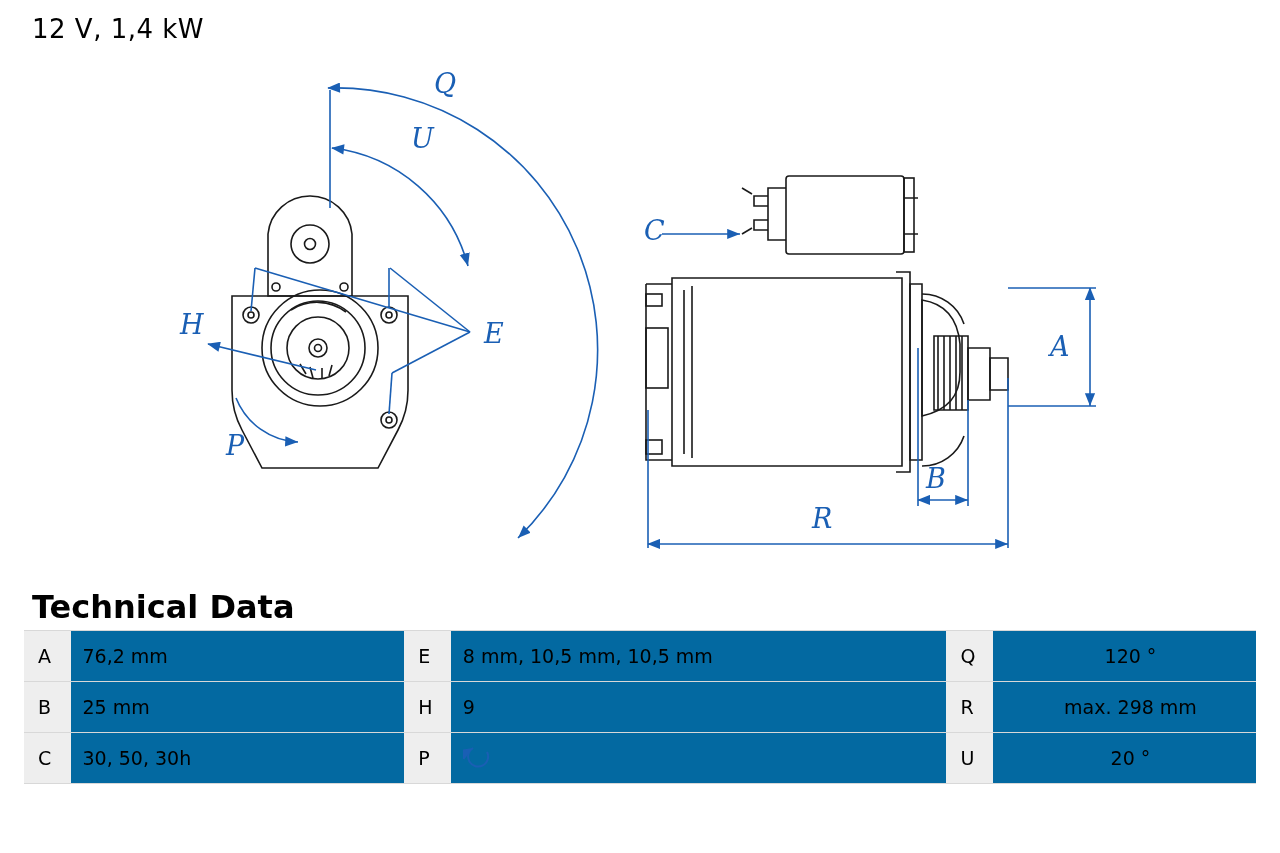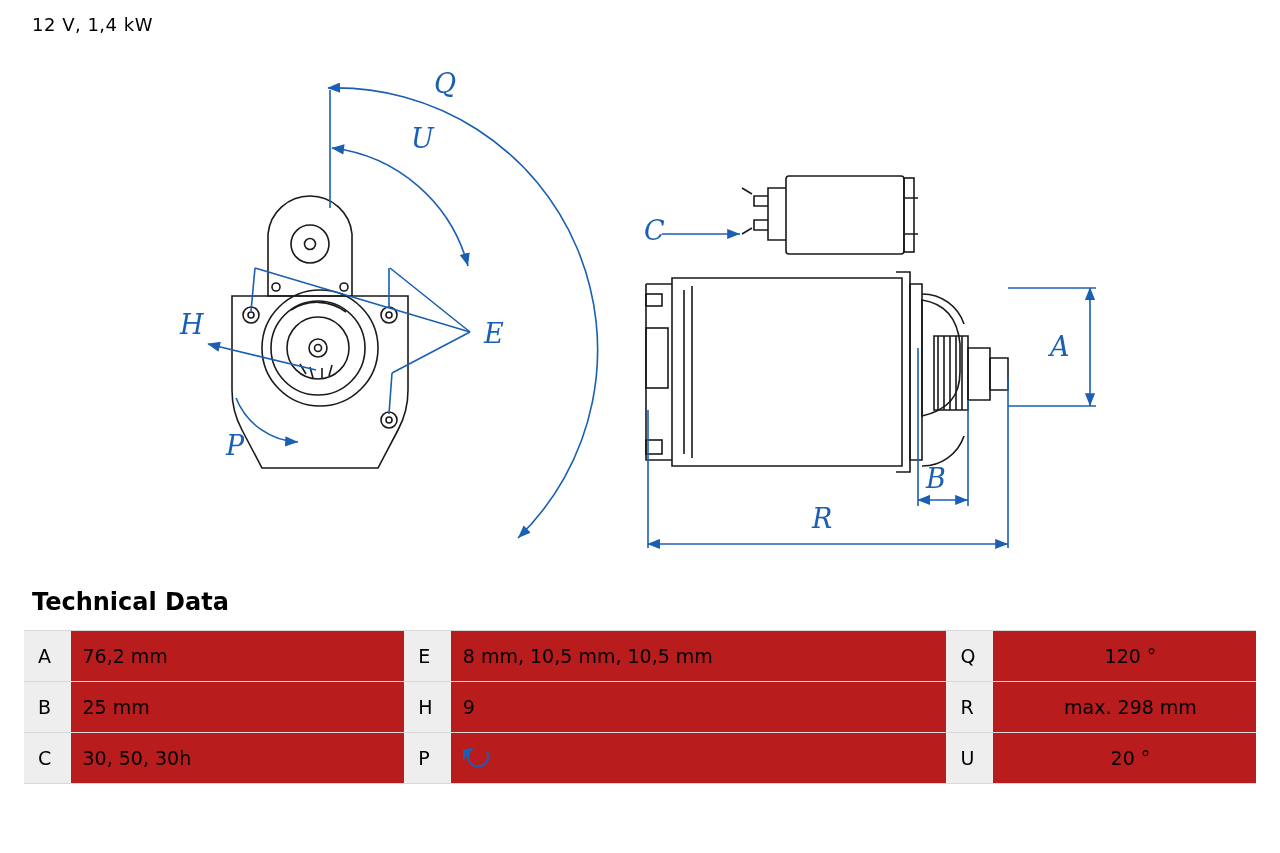--- a/index.html
+++ b/index.html
@@ -14,37 +14,37 @@
   #page {
     position: relative;
     width: 1280px;
     height: 853px;
     background: #ffffff;
   }
   
   #title {
     position: absolute;
     left: 32px; top: 14px;
-    font-size: 18px;
+    font-size: 26px;
     letter-spacing: 0.5px;
     color: #000;
   }
   
   #drawing {
     position: absolute;
     left: 0; top: 48px;
     width: 1280px; height: 530px;
   }
   #drawing svg { display: block; }
 
   
   #tech-heading {
     position: absolute;
     left: 32px; top: 588px;
-    font-size: 24px;
+    font-size: 32px;
     font-weight: bold;
   }
   #tech-table {
     position: absolute;
     left: 24px; top: 630px;
     width: 1232px;
     border-collapse: collapse;
     font-size: 19px;
   }
   #tech-table tr { height: 51px; }
@@ -53,21 +53,21 @@
     border-bottom: 1px solid #d8d8d8;
     padding: 0 0 0 12px;
     vertical-align: middle;
     white-space: nowrap;
   }
   #tech-table td.key {
     width: 46px;
     background: #eeeeee;
     padding-left: 14px;
   }
-  #tech-table td.val { background: #b91c1c; }
+  #tech-table td.val { background: #0369a1; }
   #tech-table td.v1 { width: 330px; }
   #tech-table td.v2 { width: 490px; }
   #tech-table td.v3 { width: 260px; text-align: center; }
   .rot-icon { display: inline-block; width: 34px; height: 30px; vertical-align: middle; }
 </style>
 </head>
 <body>
 
 <div id="page">
 

